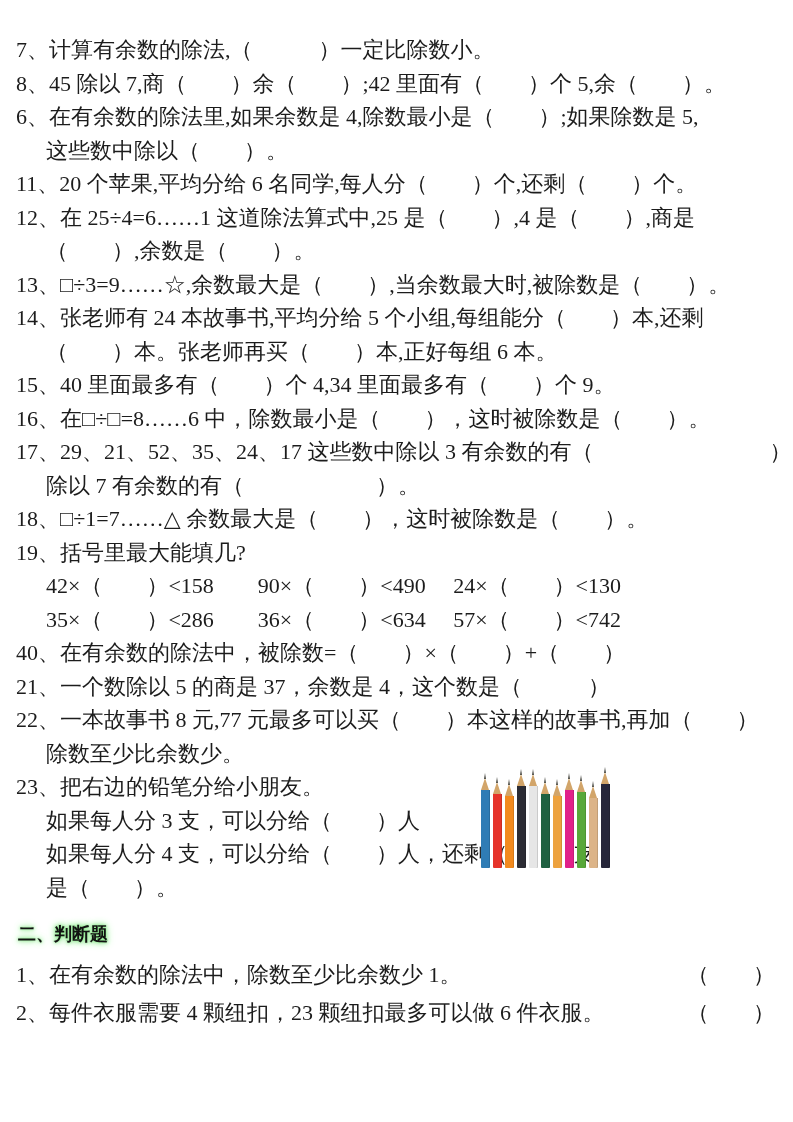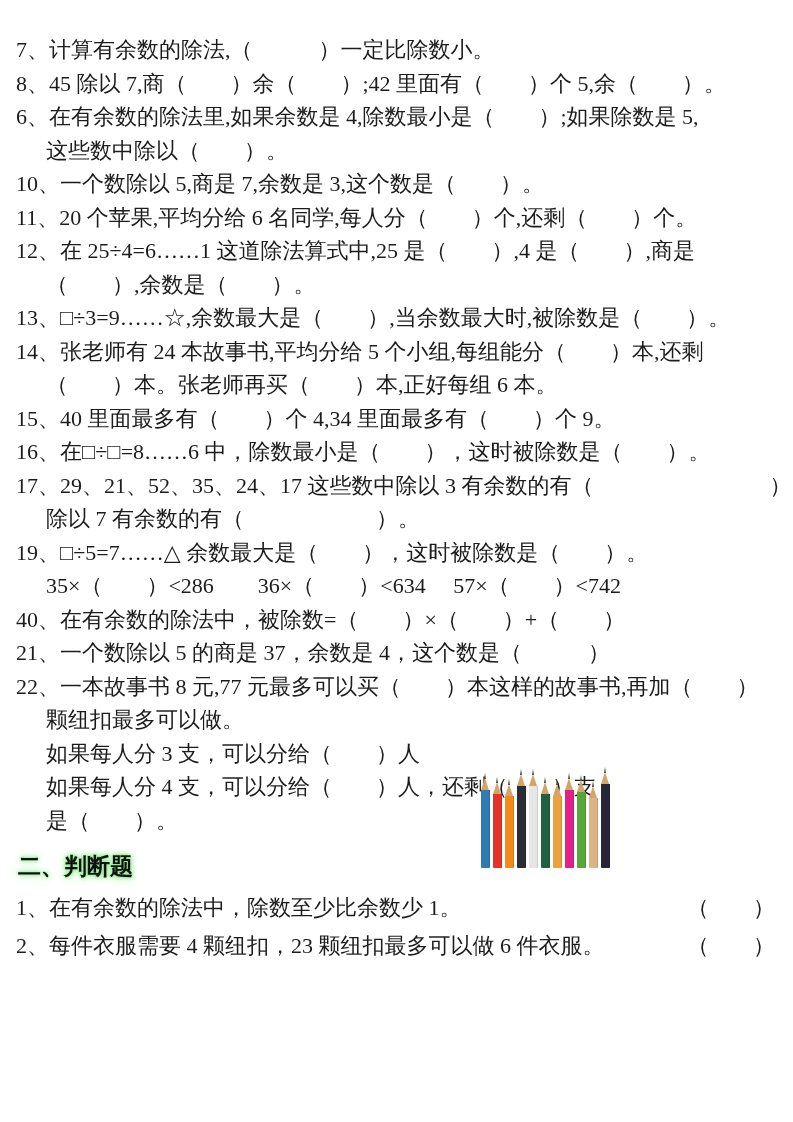--- a/index.html
+++ b/index.html
@@ -19,21 +19,21 @@
     font-family: "Liberation Serif", "DejaVu Serif", serif;
   }
   .line {
     font-size: 22px;
     line-height: 33.5px;
     white-space: pre;
   }
   .ind { padding-left: 30px; }
   .heading {
     display: inline-block;
-    font-size: 23px;
+    font-size: 18px;
     font-weight: bold;
     line-height: 34px;
     margin: 13px 0 5px 2px;
     color: #111;
     text-shadow: 0 0 2px #8ee88e, 0 0 4px #8ee88e, 0 0 7px #a8f0a8, 0 0 10px #bdf5bd;
   }
   .judgment-list { padding-right: 8px; }
   .jline {
     display: flex;
     justify-content: space-between;
@@ -82,37 +82,39 @@
 </head>
 <body>
 
 <div class="page">
 
   <div>
     <div class="line">7、计算有余数的除法,（　　　）一定比除数小。</div>
     <div class="line">8、45 除以 7,商（　　）余（　　）;42 里面有（　　）个 5,余（　　）。</div>
     <div class="line">6、在有余数的除法里,如果余数是 4,除数最小是（　　）;如果除数是 5,</div>
     <div class="line ind">这些数中除以（　　）。</div>
-    <div class="line">10、一个数除以 5,商是 7,余数是 3,这个数是（　　）。</div>
     <div class="line">11、20 个苹果,平均分给 6 名同学,每人分（　　）个,还剩（　　）个。</div>
     <div class="line">12、在 25÷4=6……1 这道除法算式中,25 是（　　）,4 是（　　）,商是</div>
     <div class="line ind">（　　）,余数是（　　）。</div>
     <div class="line">13、□÷3=9……☆,余数最大是（　　）,当余数最大时,被除数是（　　）。</div>
     <div class="line">14、张老师有 24 本故事书,平均分给 5 个小组,每组能分（　　）本,还剩</div>
     <div class="line ind">（　　）本。张老师再买（　　）本,正好每组 6 本。</div>
     <div class="line">15、40 里面最多有（　　）个 4,34 里面最多有（　　）个 9。</div>
     <div class="line">16、在□÷□=8……6 中，除数最小是（　　），这时被除数是（　　）。</div>
     <div class="line">17、29、21、52、35、24、17 这些数中除以 3 有余数的有（　　　　　　　　）</div>
     <div class="line ind">除以 7 有余数的有（　　　　　　）。</div>
-    <div class="line">19、□÷5=7……△ 余数最大是（　　），这时被除数是（　　）。</div>
+    <div class="line">18、□÷1=7……△ 余数最大是（　　），这时被除数是（　　）。</div>
+    <div class="line">19、括号里最大能填几?</div>
+    <div class="line ind">42×（　　）&lt;158　　90×（　　）&lt;490　 24×（　　）&lt;130</div>
     <div class="line ind">35×（　　）&lt;286　　36×（　　）&lt;634　 57×（　　）&lt;742</div>
     <div class="line">40、在有余数的除法中，被除数=（　　）×（　　）+（　　）</div>
     <div class="line">21、一个数除以 5 的商是 37，余数是 4，这个数是（　　　）</div>
     <div class="line">22、一本故事书 8 元,77 元最多可以买（　　）本这样的故事书,再加（　　）</div>
-    <div class="line ind">颗纽扣最多可以做。</div>
+    <div class="line ind">除数至少比余数少。</div>
+    <div class="line">23、把右边的铅笔分给小朋友。</div>
     <div class="line ind">如果每人分 3 支，可以分给（　　）人</div>
     <div class="line ind">如果每人分 4 支，可以分给（　　）人，还剩（　　）支</div>
     <div class="line ind">是（　　）。</div>
   </div>
 
   <div class="pencils" style="--wood: #d2a56a;">
       <div class="pencil" style="background: rgb(47, 124, 181); height: 78px;"></div>
       <div class="pencil" style="background: rgb(230, 51, 42); height: 74px;"></div>
       <div class="pencil" style="background: rgb(242, 138, 30); height: 72px;"></div>
       <div class="pencil" style="background: rgb(44, 44, 52); height: 82px;"></div>

